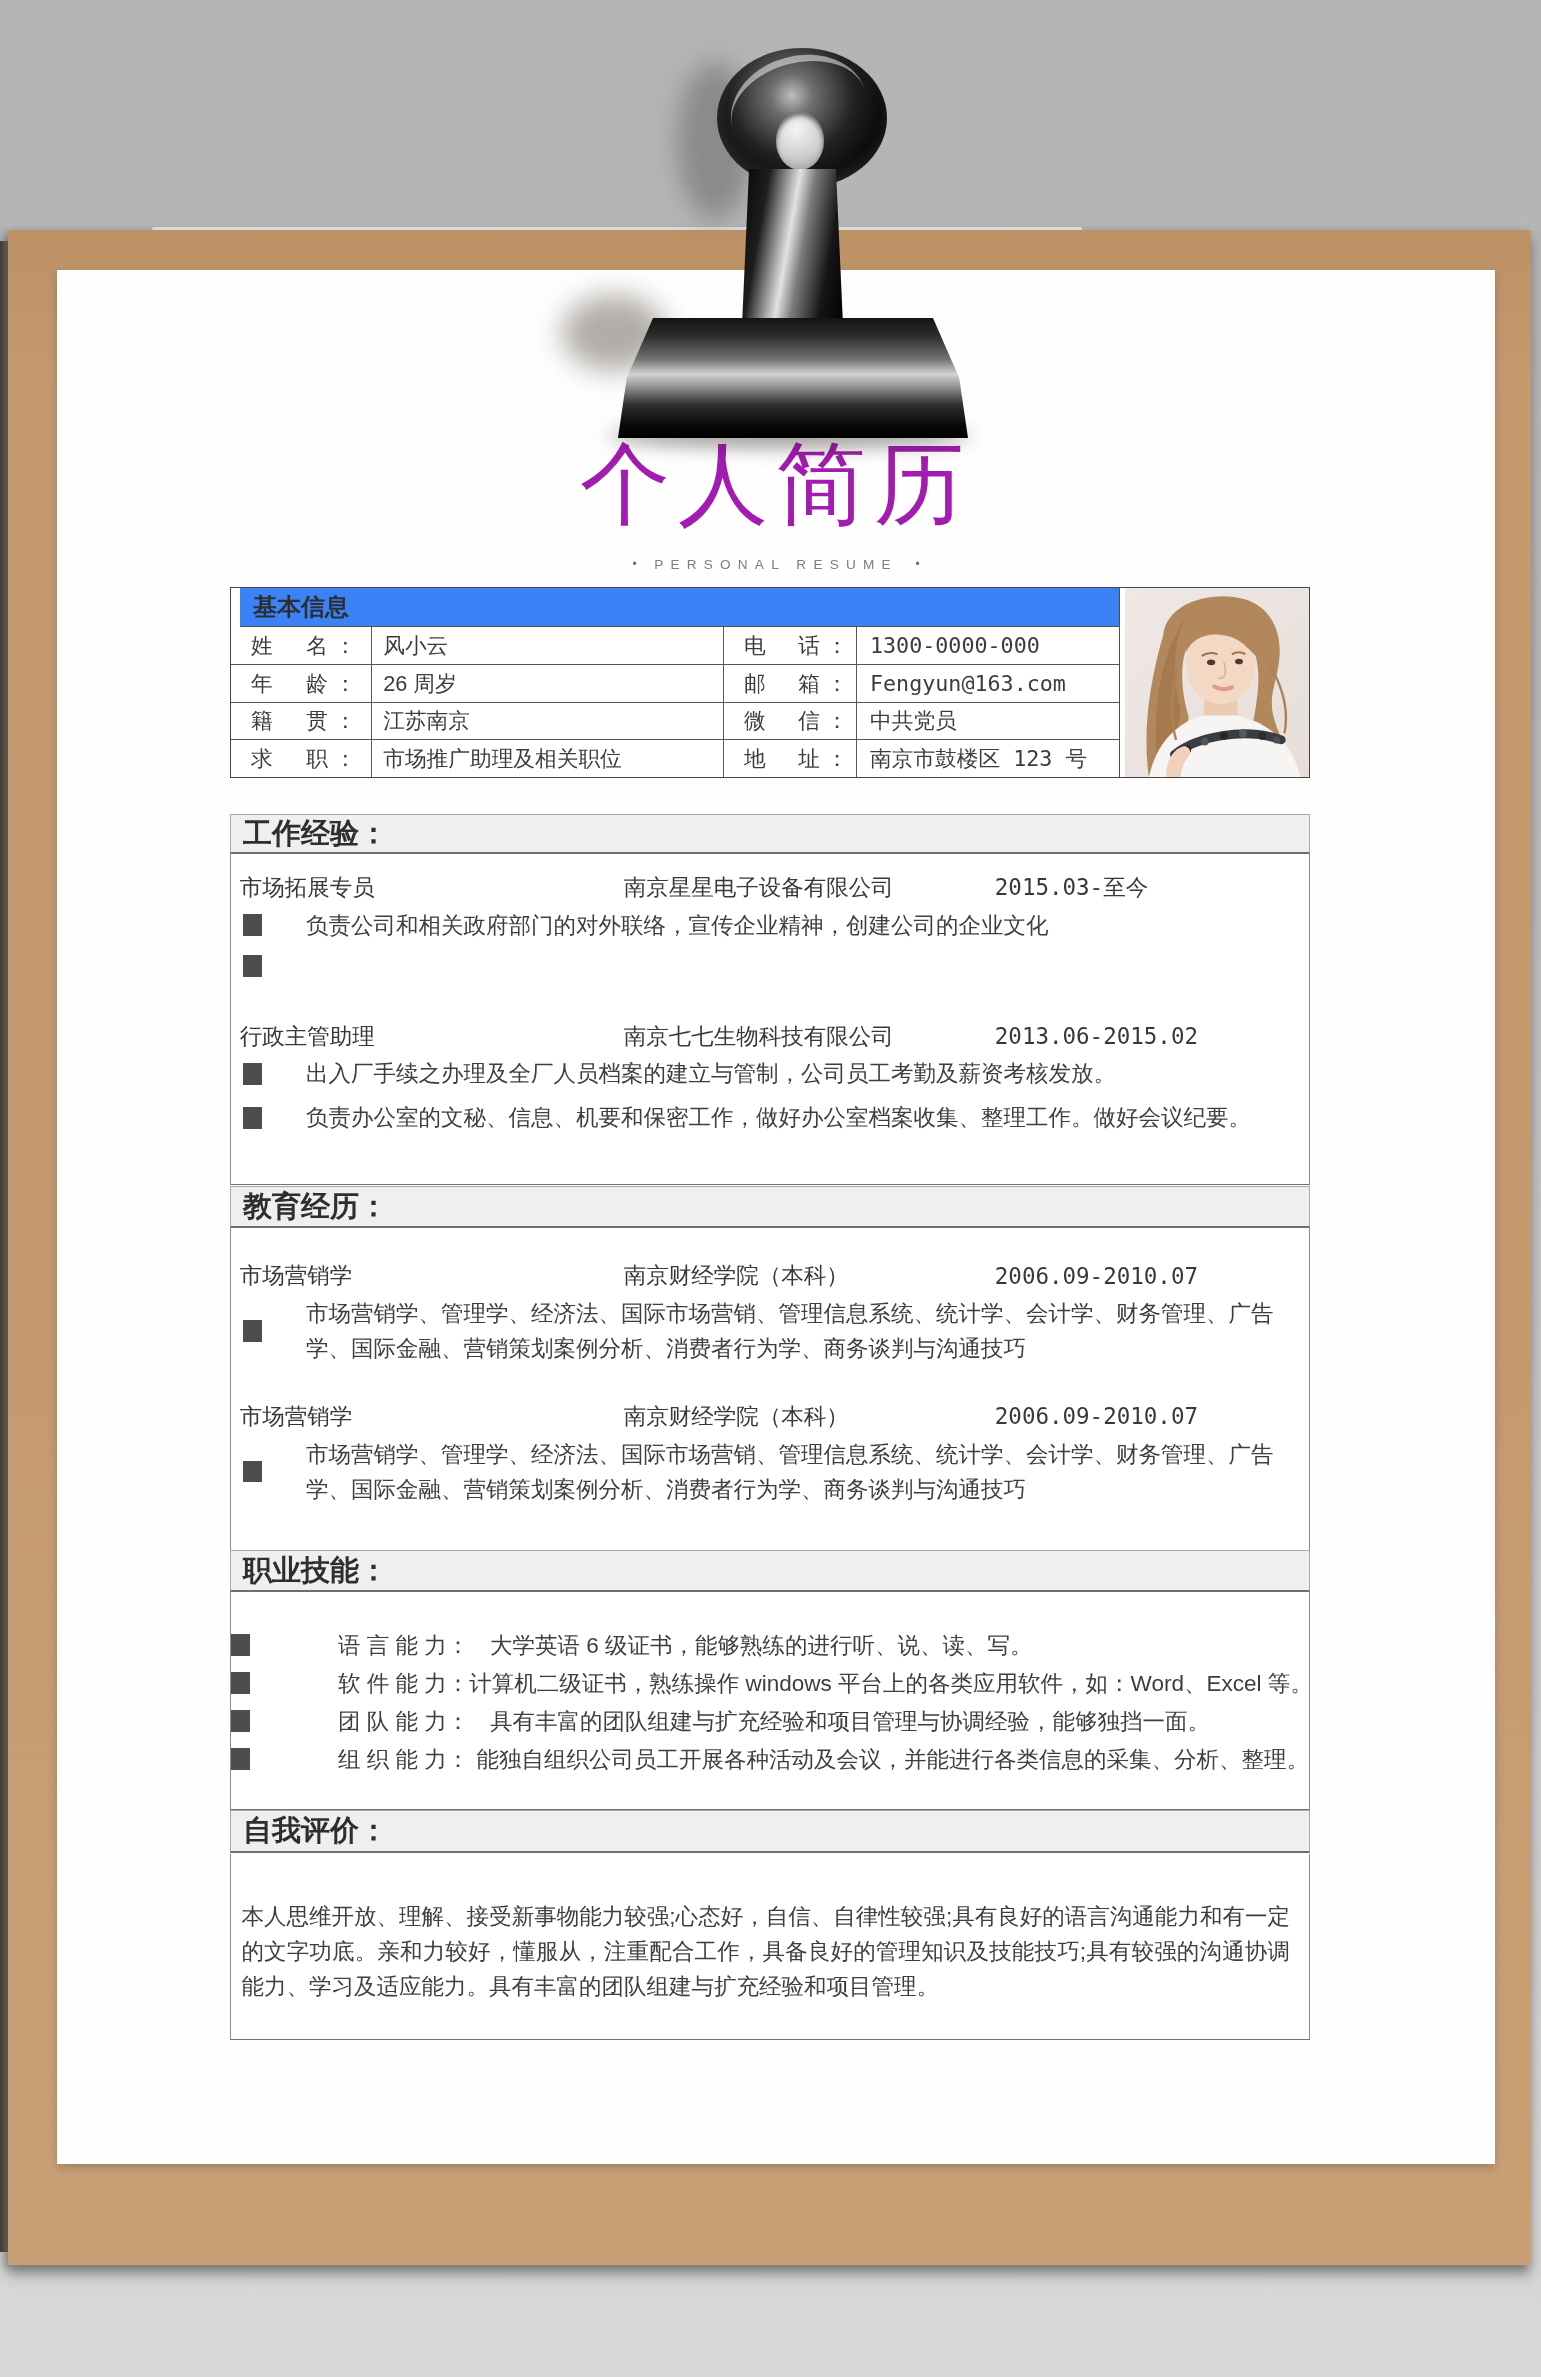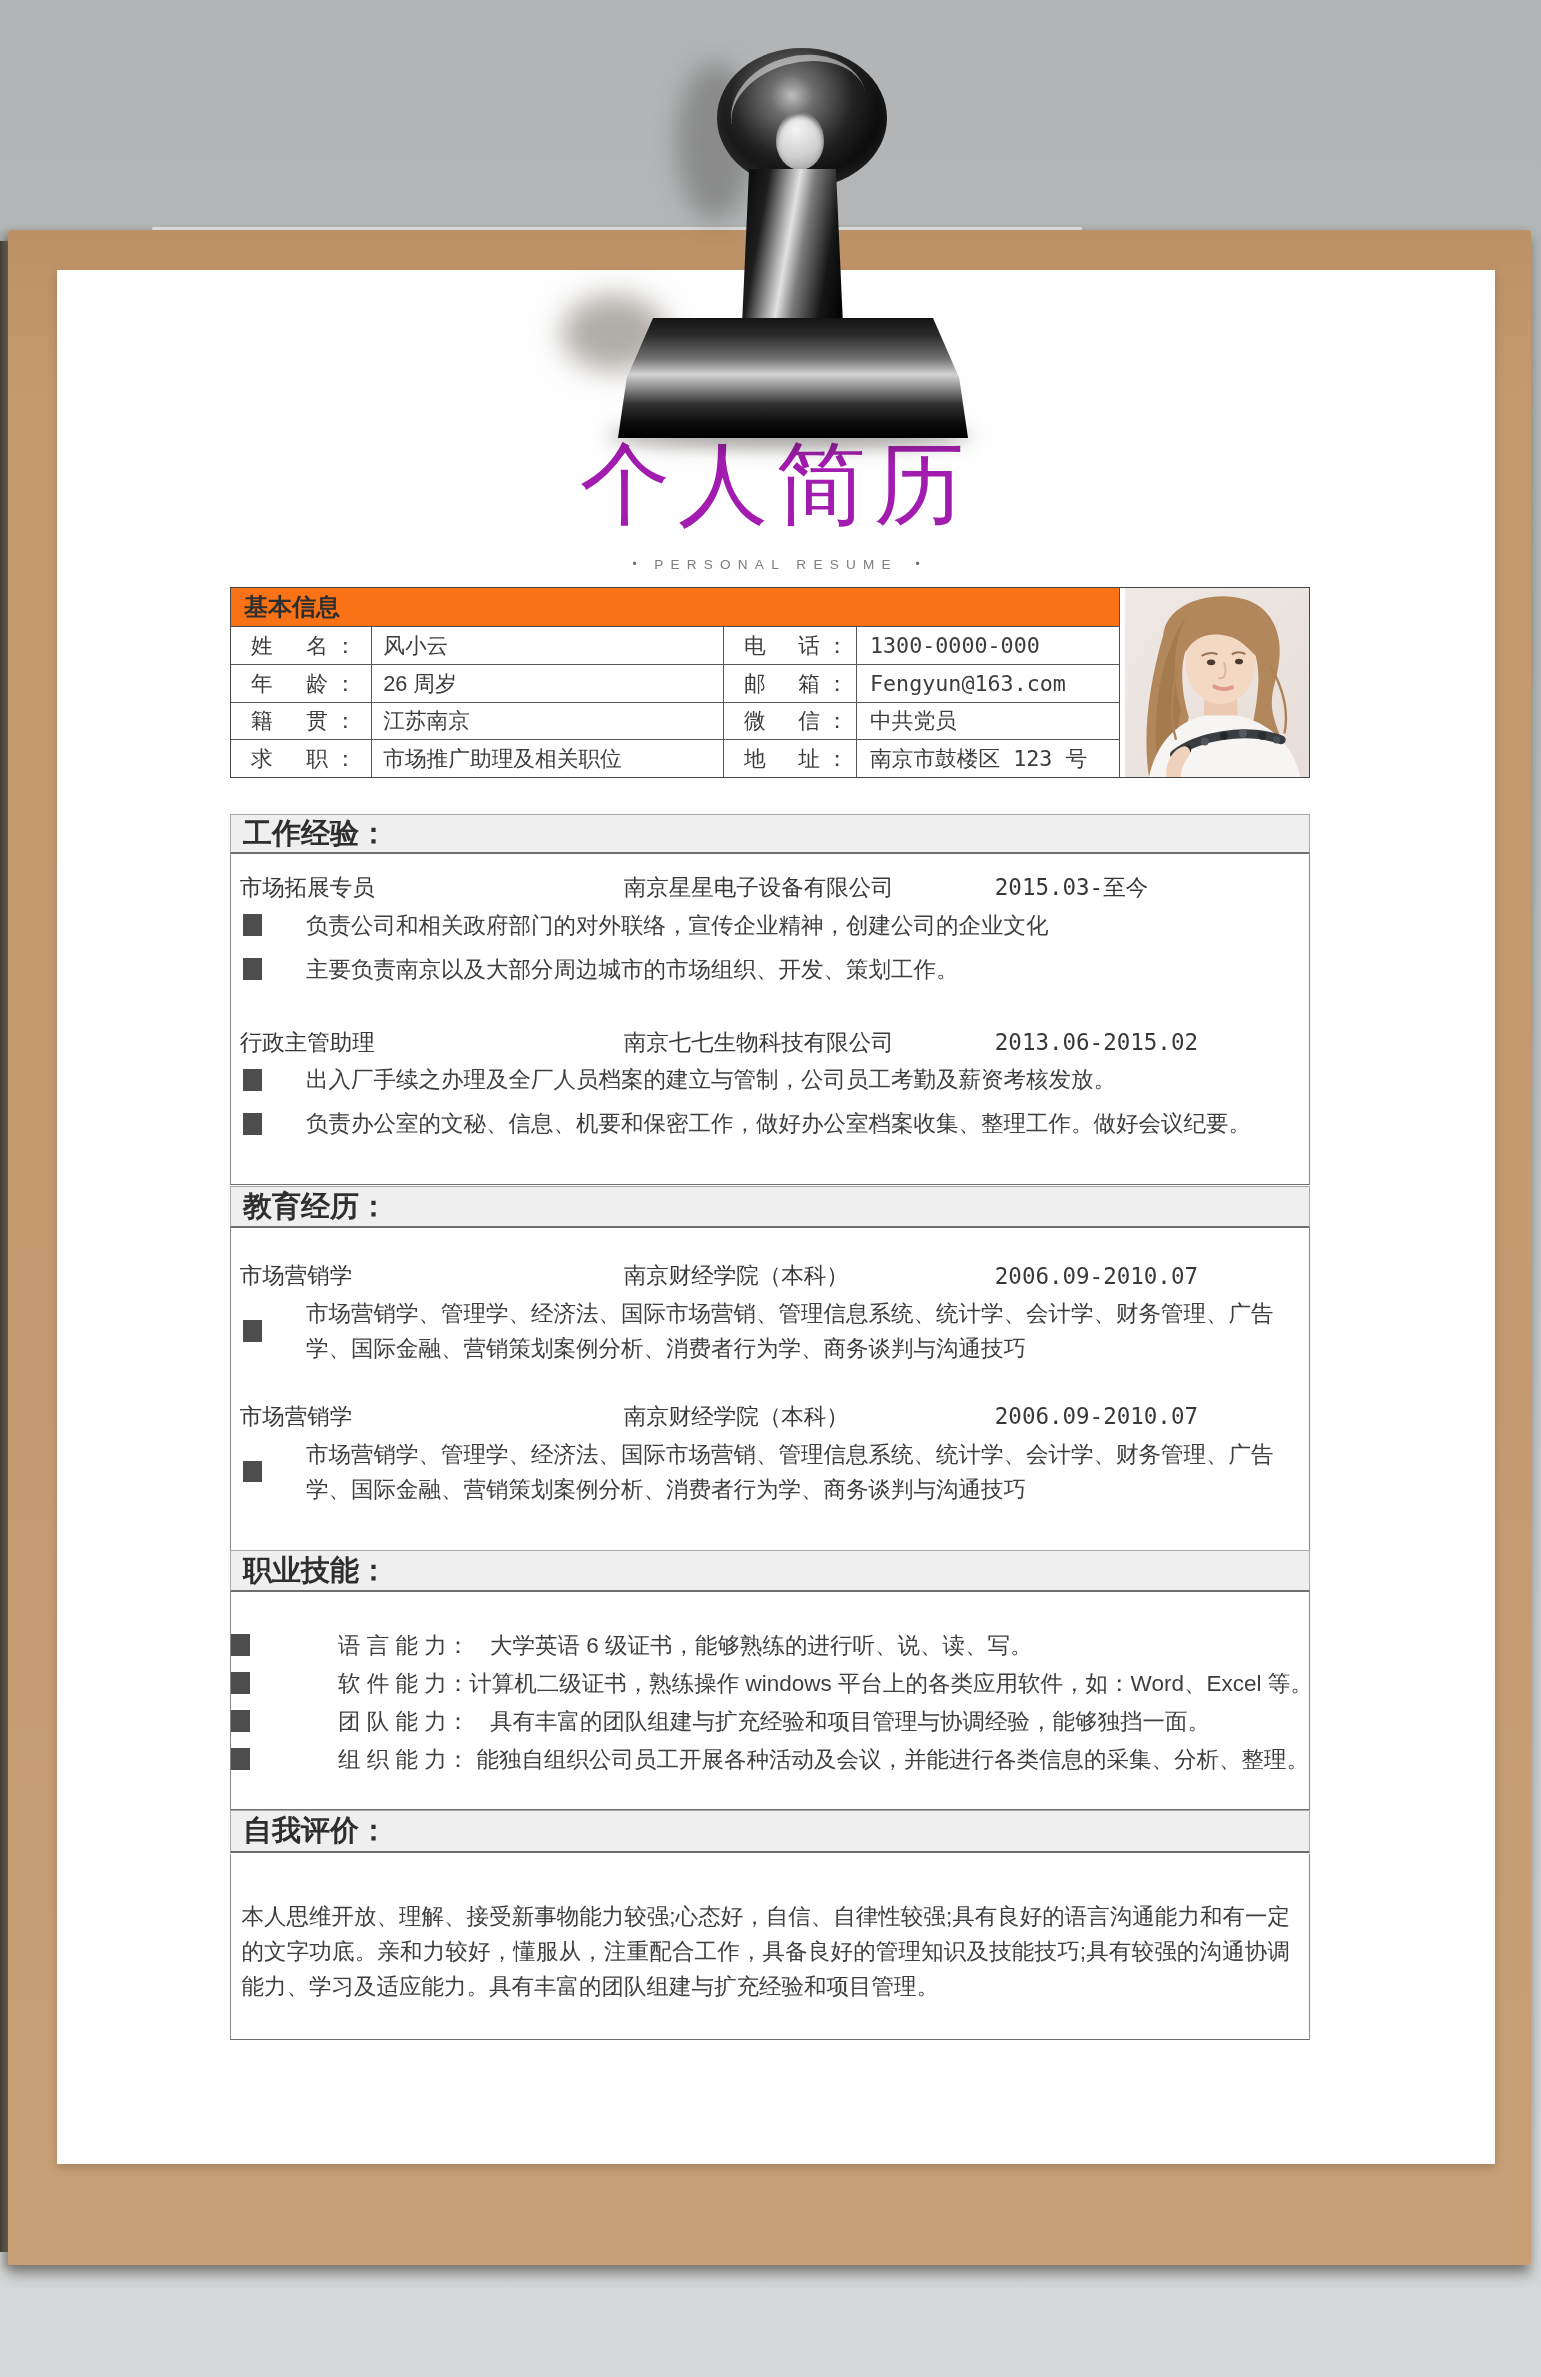--- a/index.html
+++ b/index.html
@@ -48,23 +48,23 @@
   .logo-sub { font-size:13.6px; letter-spacing:7.2px; color:#7e7e7e; }
   .logo-dot { font-size:12px; color:#6f6f6f; }
 
   
   .info-table-wrap {
     position:absolute; left:173px; top:317px; width:1080px; height:191px;
     border:1.6px solid #454545; display:flex; background:#fff;
   }
   .t-left { flex:0 0 888px; display:flex; flex-direction:column; }
   .t-header {
-    height:39px; background:#f97316; border-bottom:0.8px solid #4f4f4f;
+    height:39px; background:#3b82f6; border-bottom:0.8px solid #4f4f4f;
     display:flex; align-items:center; padding-left:13px;
-    font-size:24px; font-weight:bold; color:#2e2e2e;
+    font-size:24px; font-weight:bold; color:#2e2e2e;margin-left:9px;
   }
   .t-row { flex:1; display:grid; grid-template-columns:141px 352px 133px 262px; border-bottom:0.8px solid #565656; }
   .t-row:last-child { border-bottom:none; }
   .cell { display:flex; align-items:center; font-size:21.7px; border-right:0.8px solid #565656; overflow:hidden; white-space:nowrap; }
   .t-row .cell:last-child { border-right:none; }
   .cell.label { padding-left:20px; padding-right:8px; }
   .cell.label .lchars { display:inline-flex; justify-content:space-between; width:77px; }
   .cell.label .colon { margin-left:6.4px; }
   .cell.value { padding-left:11.2px; }
   .cell.value2 { padding-left:13px; }
@@ -321,21 +321,20 @@
           <span class="e-title">市场拓展专员</span>
           <span class="e-company">南京星星电子设备有限公司</span>
           <span class="e-period figures">2015.03-至今</span>
         </div>
         <div class="bullet-row">
           <span class="sq"></span>
           <span class="b-text">负责公司和相关政府部门的对外联络，宣传企业精神，创建公司的企业文化</span>
         </div>
         <div class="bullet-row">
           <span class="sq"></span>
-          <span class="b-text">主要负责南京以及大部分周边城市的市场组织、开发、策划工作。</span>
         </div>
       </div>
 
       <div class="exp-entry">
         <div class="entry-head">
           <span class="e-title">行政主管助理</span>
           <span class="e-company">南京七七生物科技有限公司</span>
           <span class="e-period figures">2013.06-2015.02</span>
         </div>
         <div class="bullet-row">

